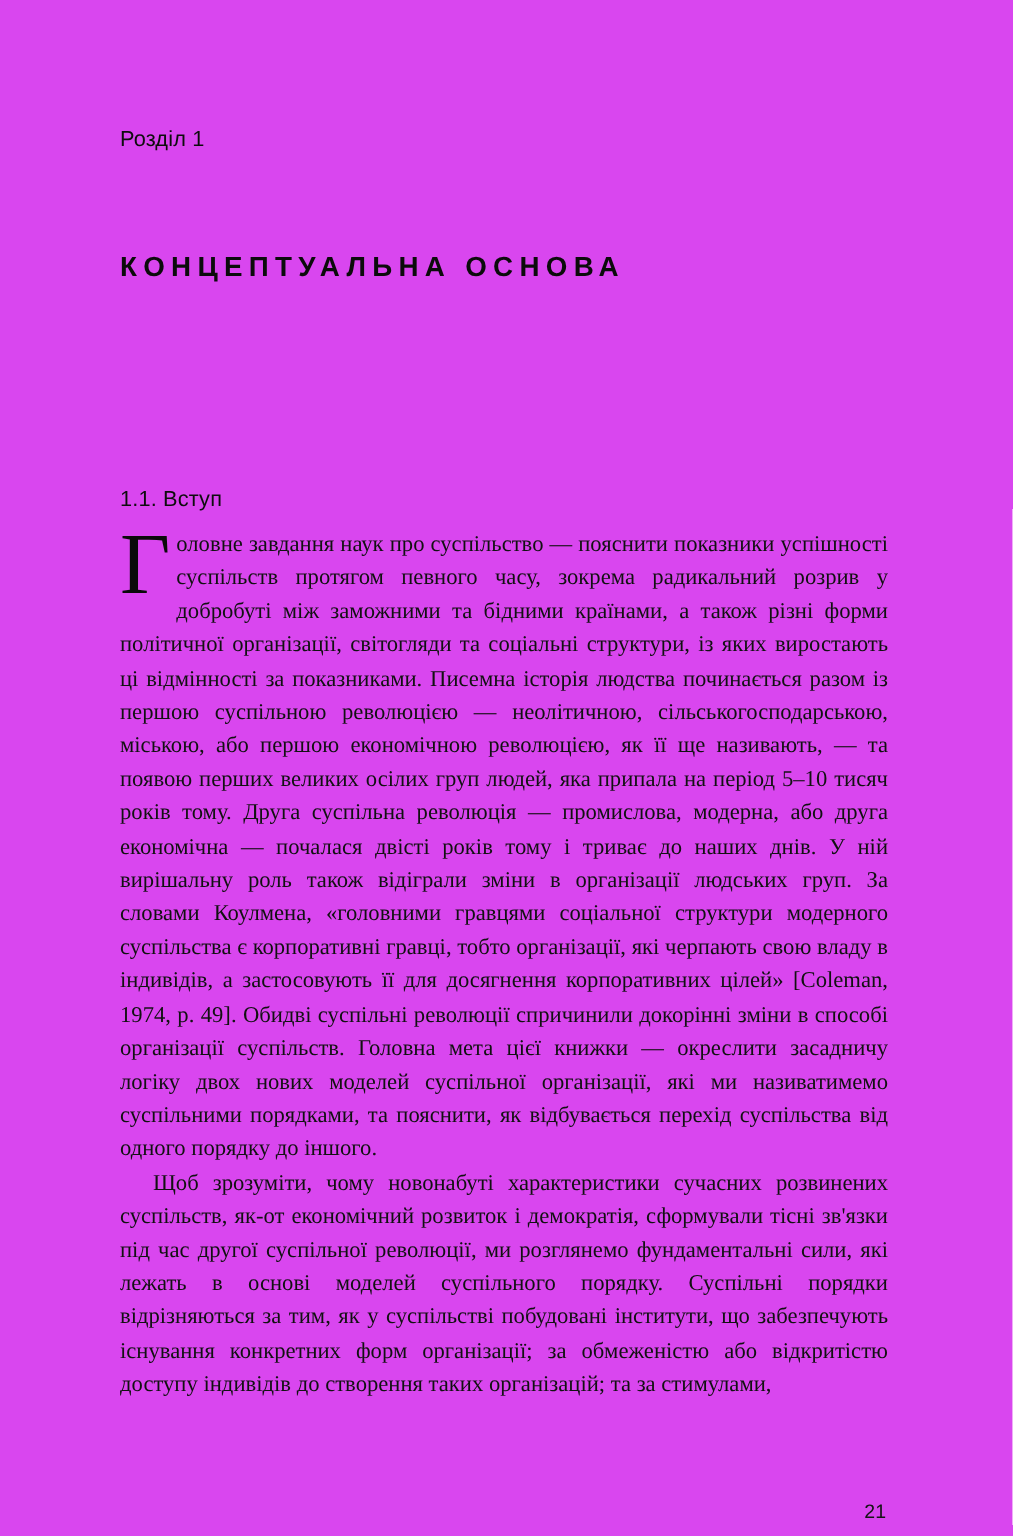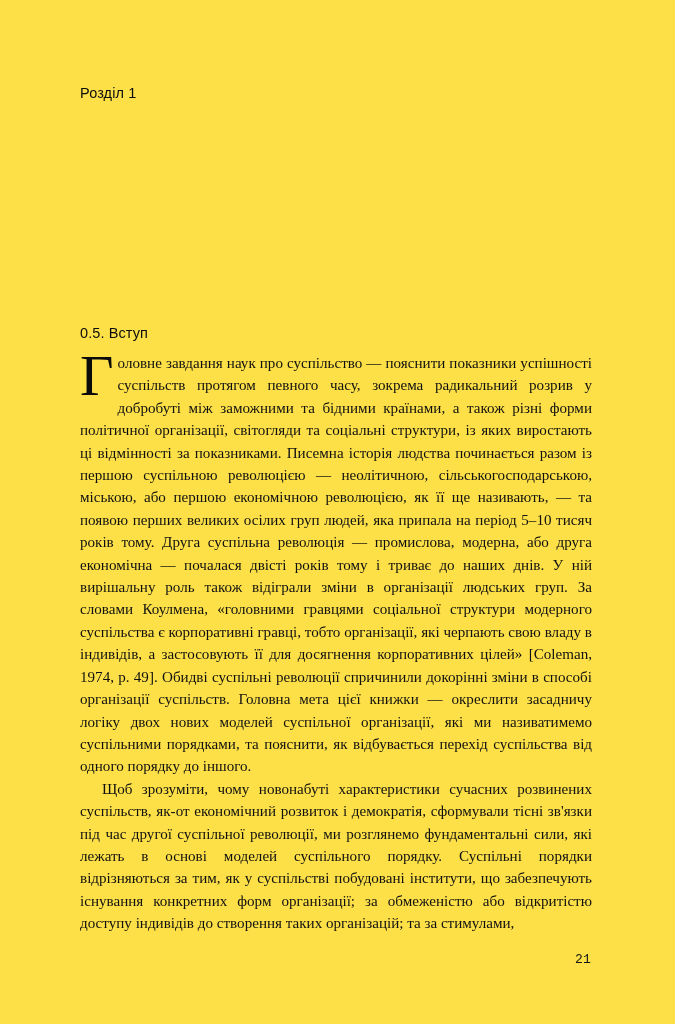--- a/index.html
+++ b/index.html
@@ -6,21 +6,21 @@
   html, body {
     margin: 0;
     padding: 0;
     background: #ffffff;
   }
 
   .page {
     position: relative;
     width: 675px;
     height: 1024px;
-    background: #fde047;
+    background: #d946ef;
     overflow: hidden;
     box-sizing: border-box;
   }
 
   
   .chapter-label {
     position: absolute;
     left: 80px;
     top: 85px;
     font-family: "Liberation Sans", sans-serif;
@@ -94,37 +94,38 @@
   }
 
   .lead-bold {
     font-weight: 400;
   }
 
   
   .page-number {
     position: absolute;
     right: 84px;
-    top: 952px;
-    font-family: Liberation Mono, monospace;
+    top: 1000px;
+    font-family: Liberation Sans, sans-serif;
     font-size: 13px;
     font-weight: 400;
     color: #141414;
     letter-spacing: 0.2px;
   }
 </style>
 </head>
 <body>
 
 <div class="page">
 
   <div class="chapter-label">Розділ 1</div>
 
+  <h1 class="chapter-title">КОНЦЕПТУАЛЬНА ОСНОВА</h1>
 
-  <h2 class="section-heading">0.5. Вступ</h2>
+  <h2 class="section-heading">1.1. Вступ</h2>
 
   <div class="body-block">
     <p class="body-para first"><span class="dropcap">Г</span><span class="lead-bold">оловне</span><span> завдання наук про суспільство — пояснити показники успішності суспільств протягом певного часу, зокрема радикальний розрив у добробуті між заможними та бідними країнами, а також різні форми політичної організації, світогляди та соціальні структури, із яких виростають ці відмінності за показниками. Писемна історія людства починається разом із першою суспільною революцією — неолітичною, сільськогосподарською, міською, або першою економічною революцією, як її ще називають, — та появою перших великих осілих груп людей, яка припала на період 5–10 тисяч років тому. Друга суспільна революція — промислова, модерна, або друга економічна — почалася двісті років тому і триває до наших днів. У ній вирішальну роль також відіграли зміни в організації людських груп. За словами Коулмена, «головними гравцями соціальної структури модерного суспільства є корпоративні гравці, тобто організації, які черпають свою владу в індивідів, а застосовують її для досягнення корпоративних цілей» [Coleman, 1974, p. 49]. Обидві суспільні революції спричинили докорінні зміни в способі організації суспільств. Головна мета цієї книжки — окреслити засадничу логіку двох нових моделей суспільної організації, які ми називатимемо суспільними порядками, та пояснити, як відбувається перехід суспільства від одного порядку до іншого.</span></p>
 
     <p class="body-para">Щоб зрозуміти, чому новонабуті характеристики сучасних розвинених суспільств, як-от економічний розвиток і демократія, сформували тісні зв'язки під час другої суспільної революції, ми розглянемо фундаментальні сили, які лежать в основі моделей суспільного порядку. Суспільні порядки відрізняються за тим, як у суспільстві побудовані інститути, що забезпечують існування конкретних форм організації; за обмеженістю або відкритістю доступу індивідів до створення таких організацій; та за стимулами,</p>
   </div>
 
   <div class="page-number">21</div>
 
 </div>

